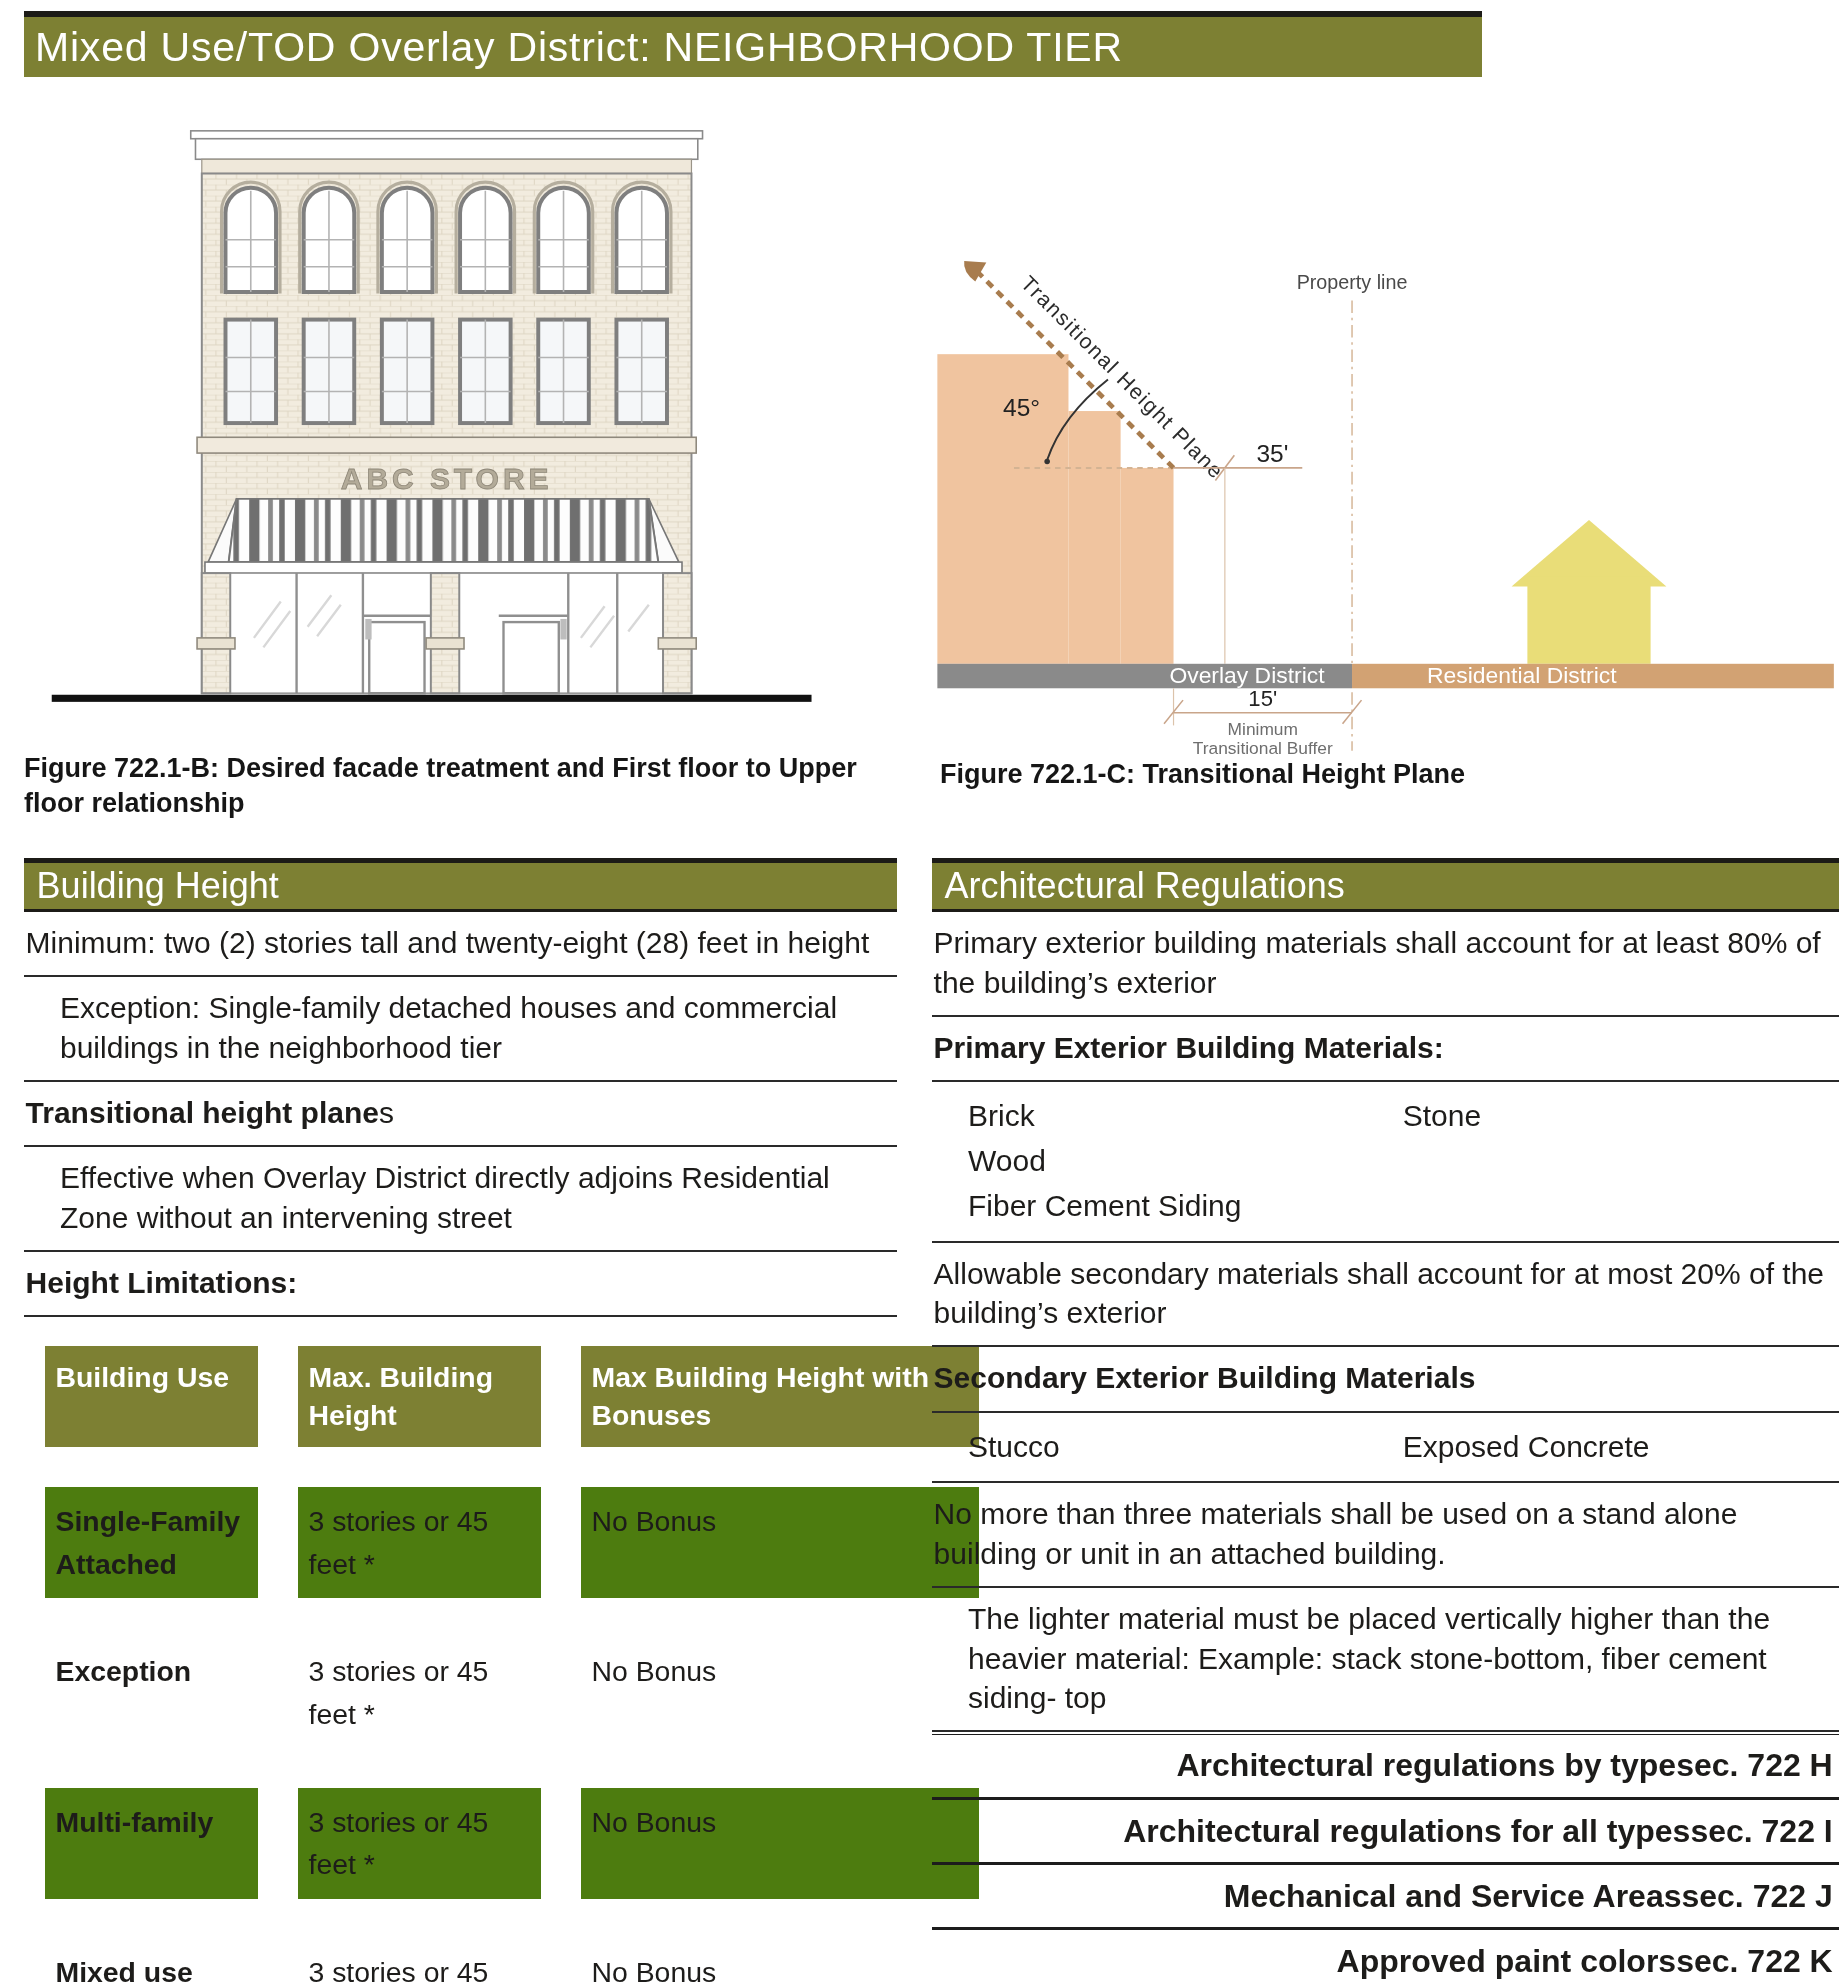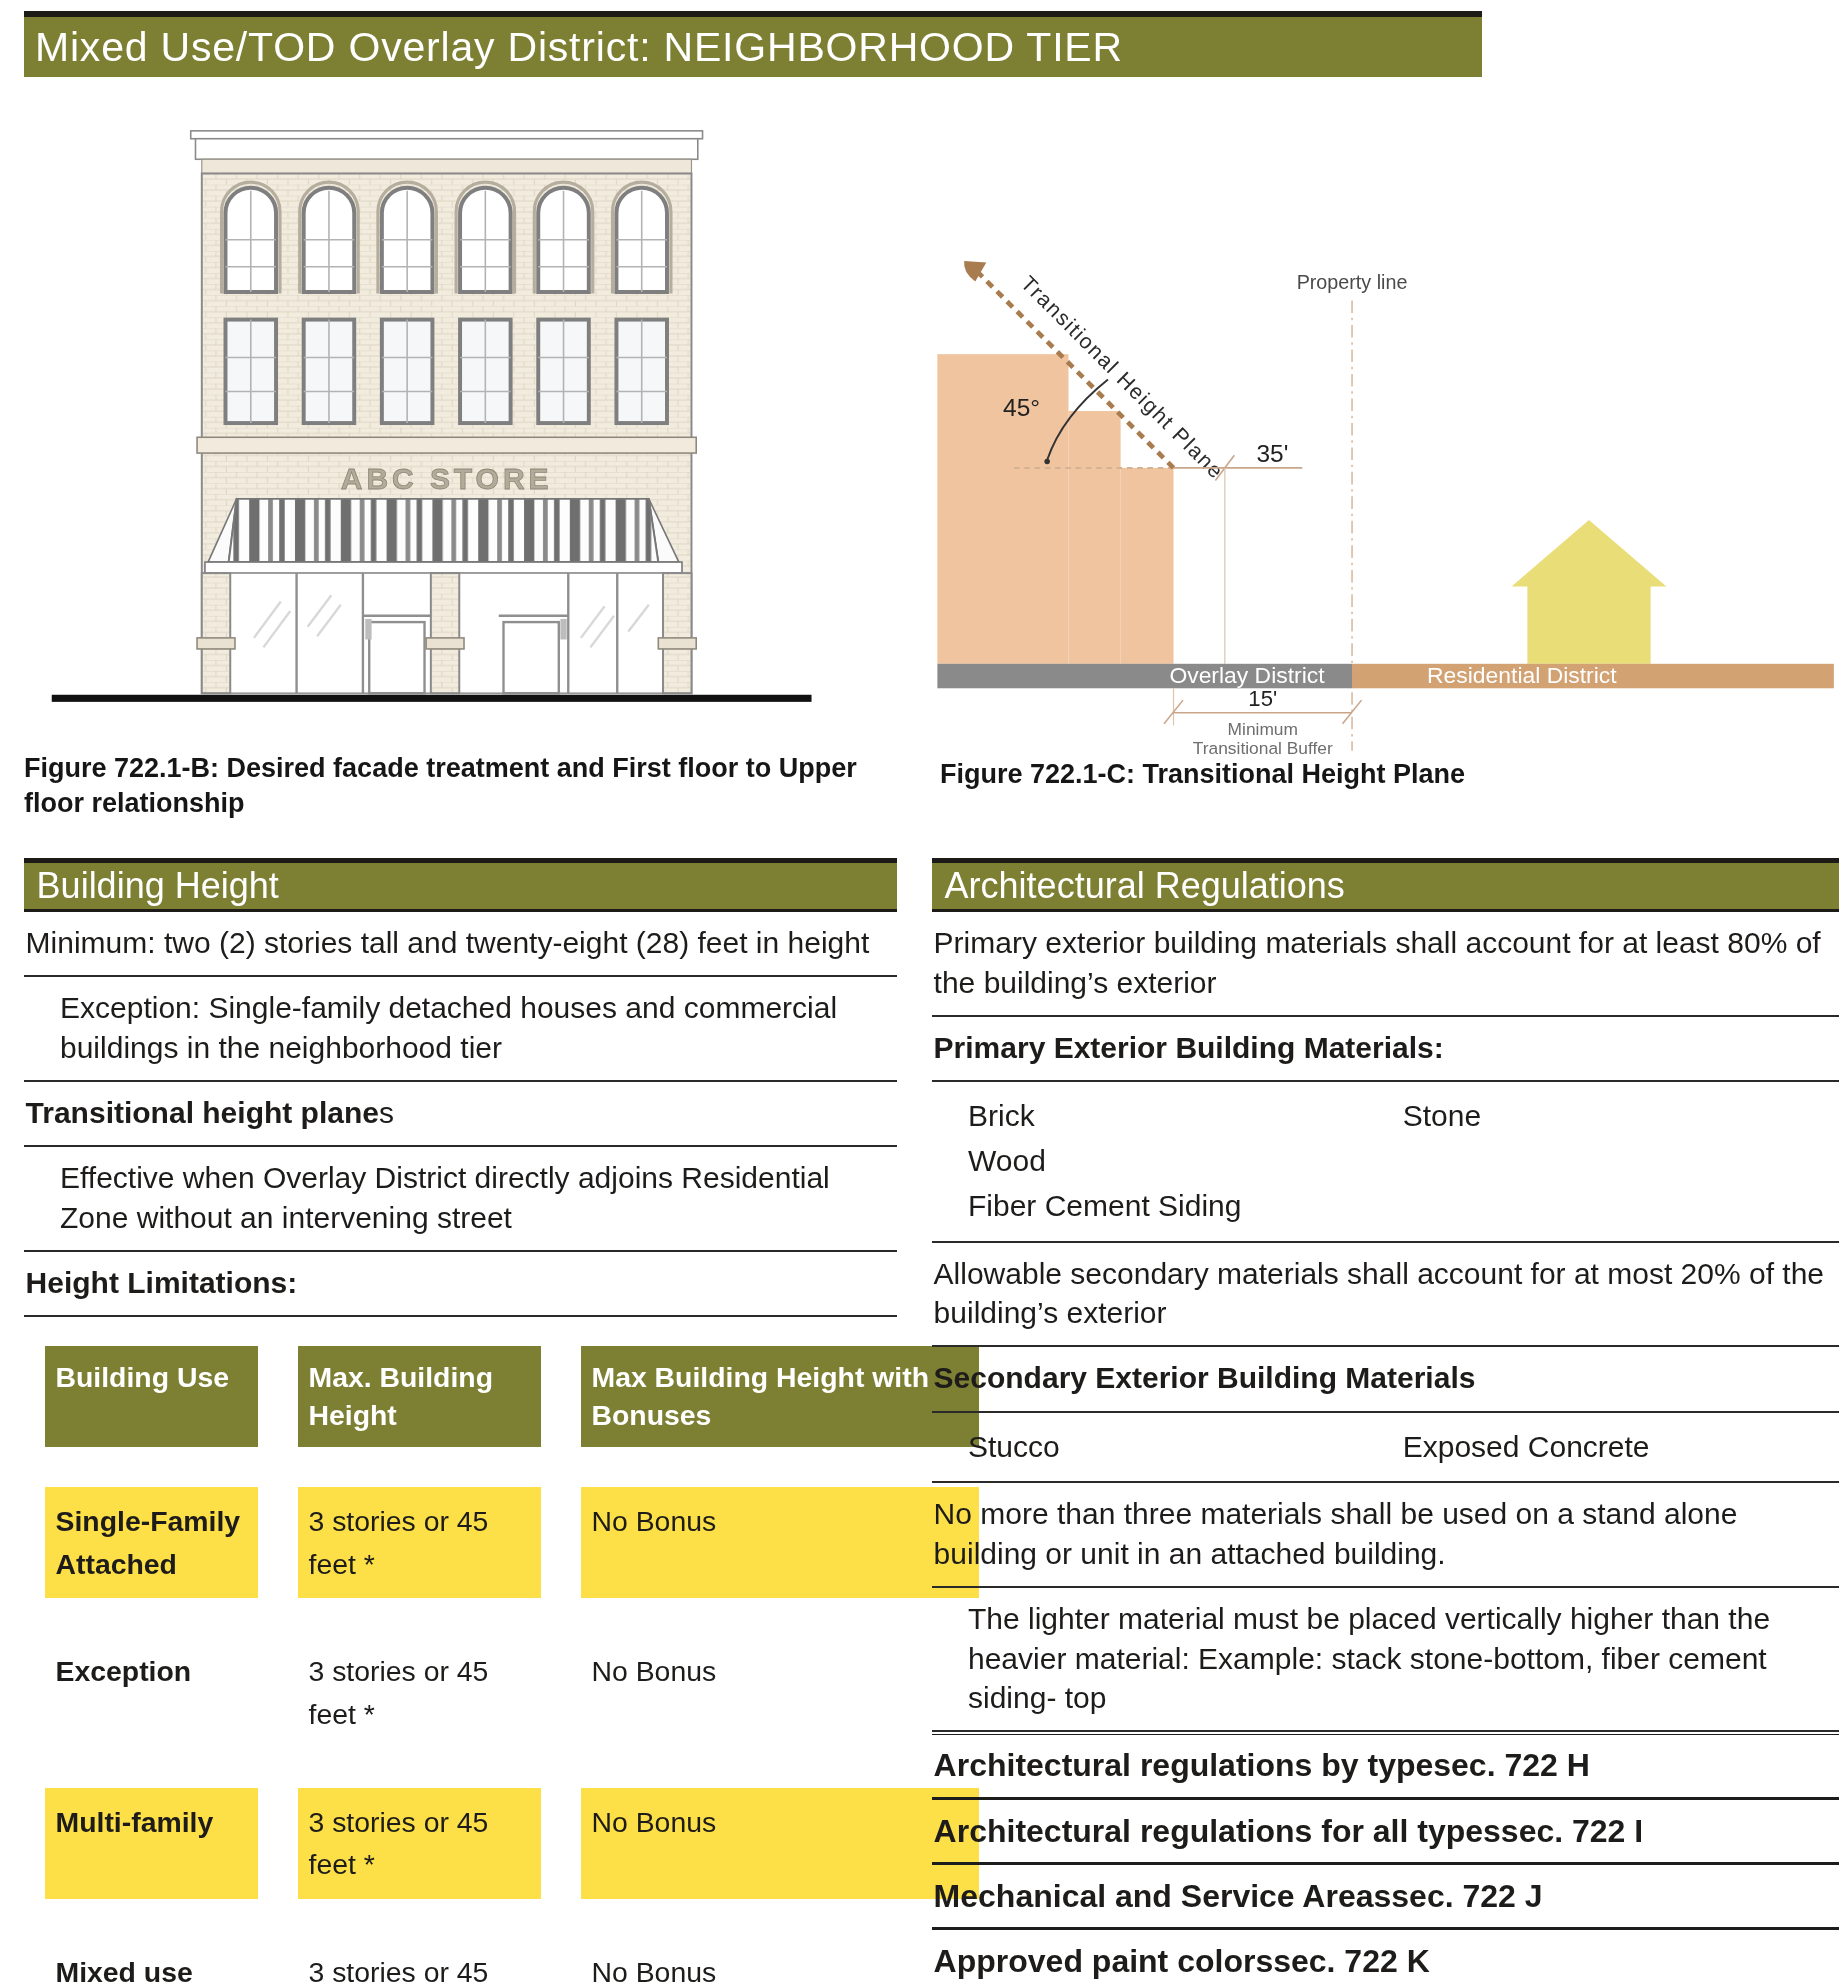--- a/index.html
+++ b/index.html
@@ -28,28 +28,28 @@
   .block{border-bottom:2.4px solid #2a2a2a;padding:11px 1.6px 12.6px 1.6px;font-size:30px;line-height:1.32;}
   .block.indent{padding-left:36px;}
   .block.hdg{font-weight:bold;}
   .hdg .light{font-weight:400;}
 
   
   .htable{margin:28.4px 0 0 20.5px;width:855px;display:grid;grid-template-columns:213px 243px 398px;column-gap:8px;row-gap:7.1px;font-size:28.4px;gap:40px;}
   .htable .hcell{background:#7d8033;color:#fff;font-weight:bold;padding:12.6px 11px;line-height:1.35;}
   .htable .cell{padding:12.6px 11px;line-height:1.5;}
   .htable .cell.use{font-weight:bold;}
-  .htable .shaded{background:#fde047;}
+  .htable .shaded{background:#4d7c0f;}
 
   .notebox{margin:14.2px 0 0 20.5px;width:817px;background:#c4c4c4;padding:16px 19px 20.5px 19px;font-size:28px;font-weight:bold;line-height:1.38;}
   .notebox .star{margin:0 0 20.5px 0;}
 
   
   .mat-grid{display:grid;grid-template-columns:1fr 1fr;padding:11px 1.6px 12.6px 36px;border-bottom:2.4px solid #2a2a2a;font-size:30px;line-height:1.5;}
-  .sec-row{display:flex;justify-content:flex-start;align-items:baseline;border-bottom:3.2px solid #1c1c1c;padding:12.6px 1.6px;font-size:32px;font-weight:bold;}
+  .sec-row{display:flex;justify-content:flex-end;align-items:baseline;border-bottom:3.2px solid #1c1c1c;padding:12.6px 1.6px;font-size:32px;font-weight:bold;}
   .sec-row:first-of-type{border-top:1.6px solid #1c1c1c;margin-top:1.6px;}
   .sec-row .ref{white-space:nowrap;padding-right:4.7px;}
   svg text{font-family:"Liberation Sans",sans-serif;}
 </style>
 </head>
 <body>
 
 <div id="page">
 
   <div class="page-header">

